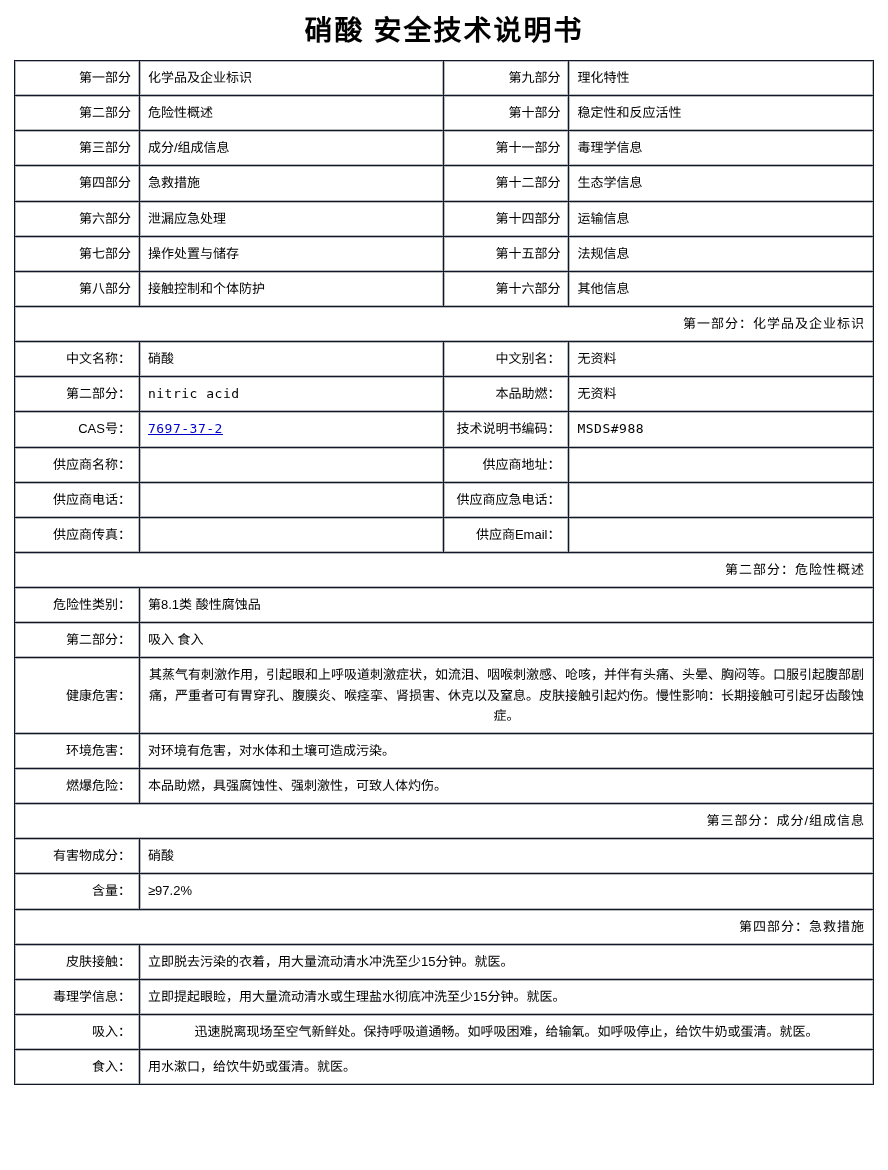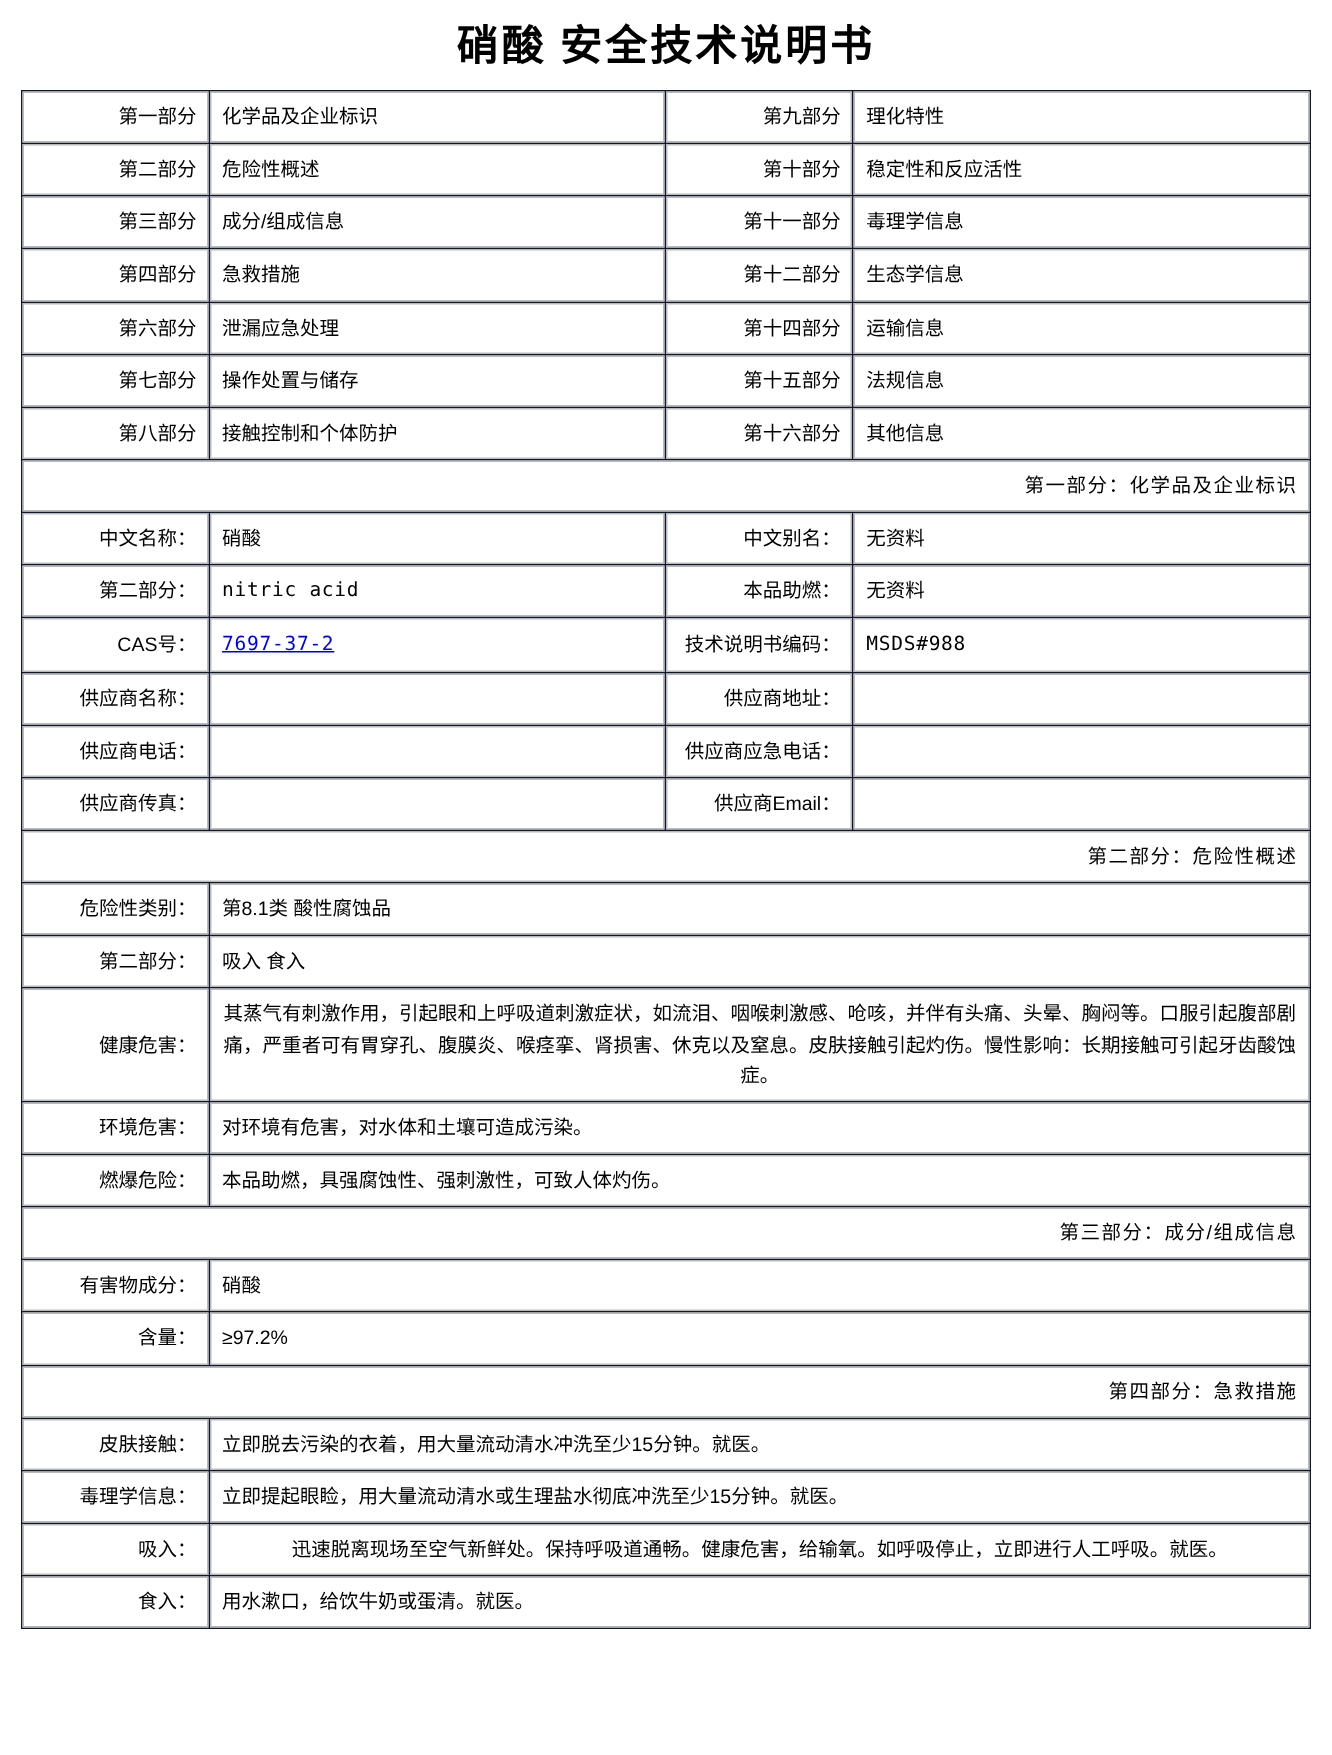--- a/index.html
+++ b/index.html
@@ -209,21 +209,21 @@
       <tr>
         <td class="lbl field-lbl">皮肤接触：</td>
         <td class="val" colspan="3">立即脱去污染的衣着，用大量流动清水冲洗至少15分钟。就医。</td>
       </tr>
       <tr>
         <td class="lbl field-lbl">毒理学信息：</td>
         <td class="val" colspan="3">立即提起眼睑，用大量流动清水或生理盐水彻底冲洗至少15分钟。就医。</td>
       </tr>
       <tr>
         <td class="lbl field-lbl">吸入：</td>
-        <td class="para" colspan="3">迅速脱离现场至空气新鲜处。保持呼吸道通畅。健康危害，给输氧。如呼吸停止，立即进行人工呼吸。就医。</td>
+        <td class="para" colspan="3">迅速脱离现场至空气新鲜处。保持呼吸道通畅。如呼吸困难，给输氧。如呼吸停止，给饮牛奶或蛋清。就医。</td>
       </tr>
       <tr>
         <td class="lbl field-lbl">食入：</td>
         <td class="val" colspan="3">用水漱口，给饮牛奶或蛋清。就医。</td>
       </tr>
     </tbody>
   </table>
 </div>
 
 </body></html>

